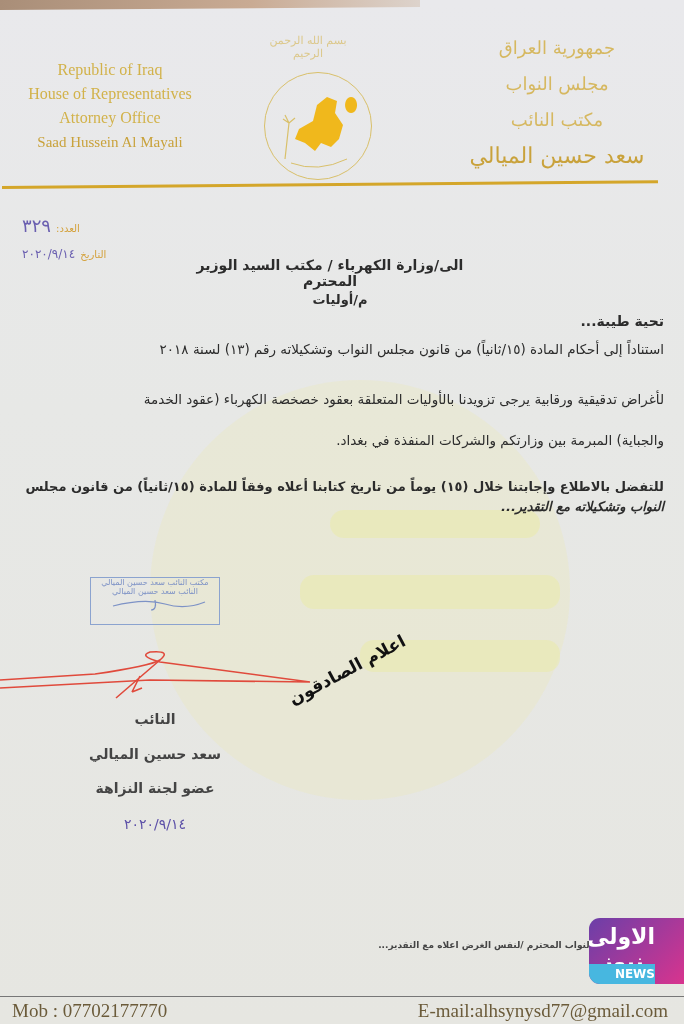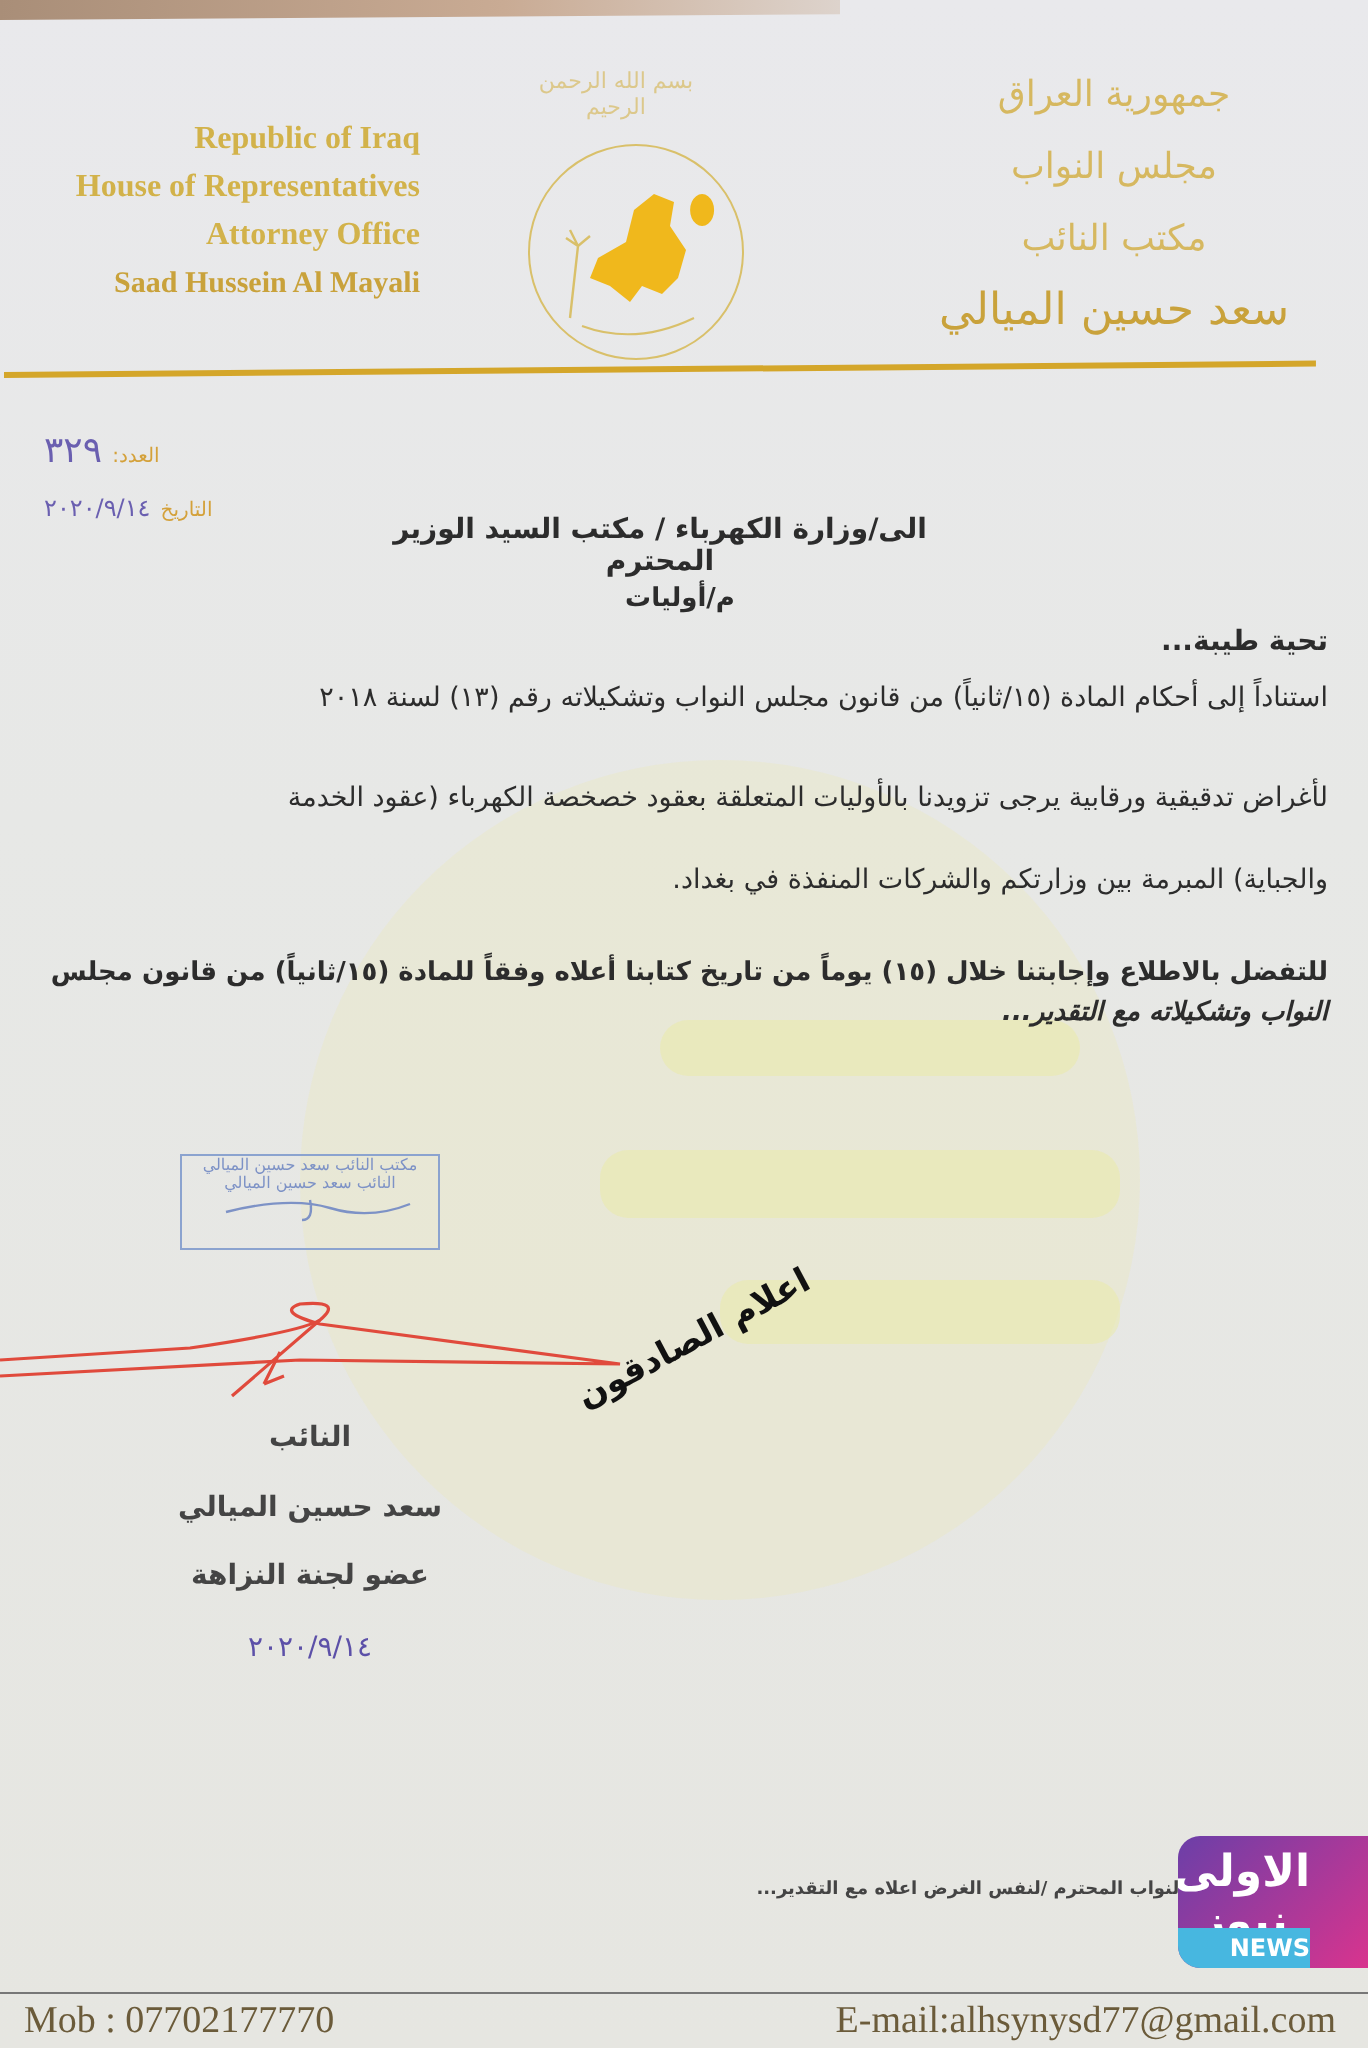--- a/index.html
+++ b/index.html
@@ -14,22 +14,22 @@
   }
   .table-edge {
     position:absolute; left:0; top:0; width:420px; height:10px;
     background:linear-gradient(90deg,#a98e78,#c9ab94 60%,#ddd3cc);
     transform:skewY(-0.4deg); transform-origin:left top;
   }
   
   .wm { position:absolute; border-radius:50%; background:rgba(236,232,150,0.35); }
   .wm-bar { position:absolute; background:rgba(236,234,160,0.45); border-radius:14px; }
 
-  .en-header { position:absolute; left:10px; top:58px; width:200px; text-align:right;
-    font-family:"Liberation Serif", serif; font-weight:bold; color:#d2b24a; line-height:24px; }
+  .en-header { position:absolute; left:10px; top:58px; width:200px; text-align:center;
+    font-family:"Liberation Serif", serif; font-weight:normal; color:#d2b24a; line-height:24px; }
   .en-header div { font-size:16px; }
   .en-header .name { font-size:15px; color:#c9a23b; }
 
   .ar-header { position:absolute; right:22px; top:30px; width:210px; text-align:center;
     font-family:"DejaVu Serif", serif; color:#d6b860; direction:rtl; }
   .ar-header div { font-size:18px; line-height:36px; }
   .ar-header .big { font-size:22px; color:#c9a23b; }
 
   .emblem-top { position:absolute; left:258px; top:34px; width:100px; text-align:center;
     font-family:"DejaVu Serif", serif; font-size:11px; color:#dcc88b; direction:rtl; }

